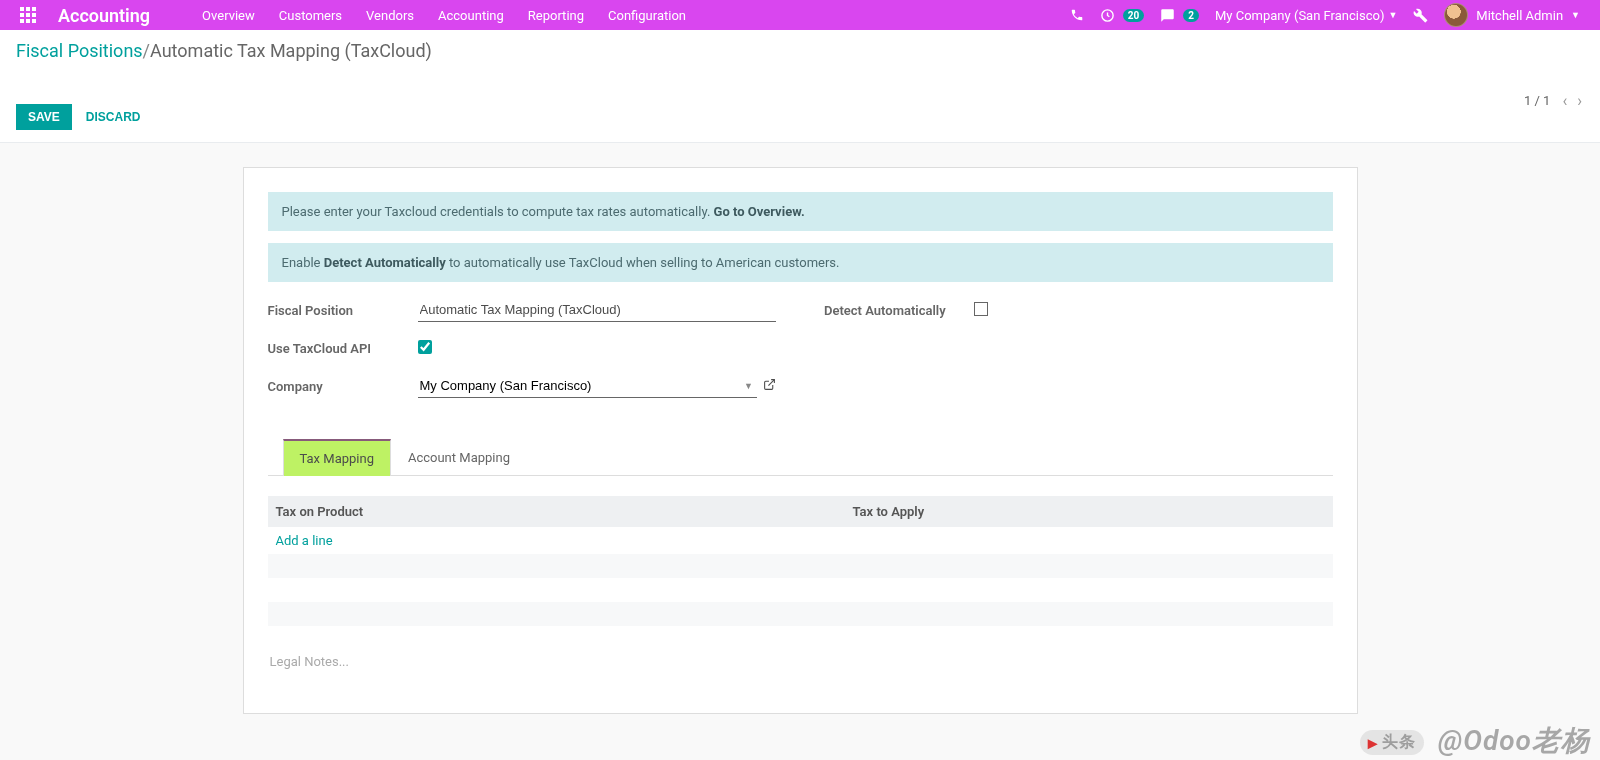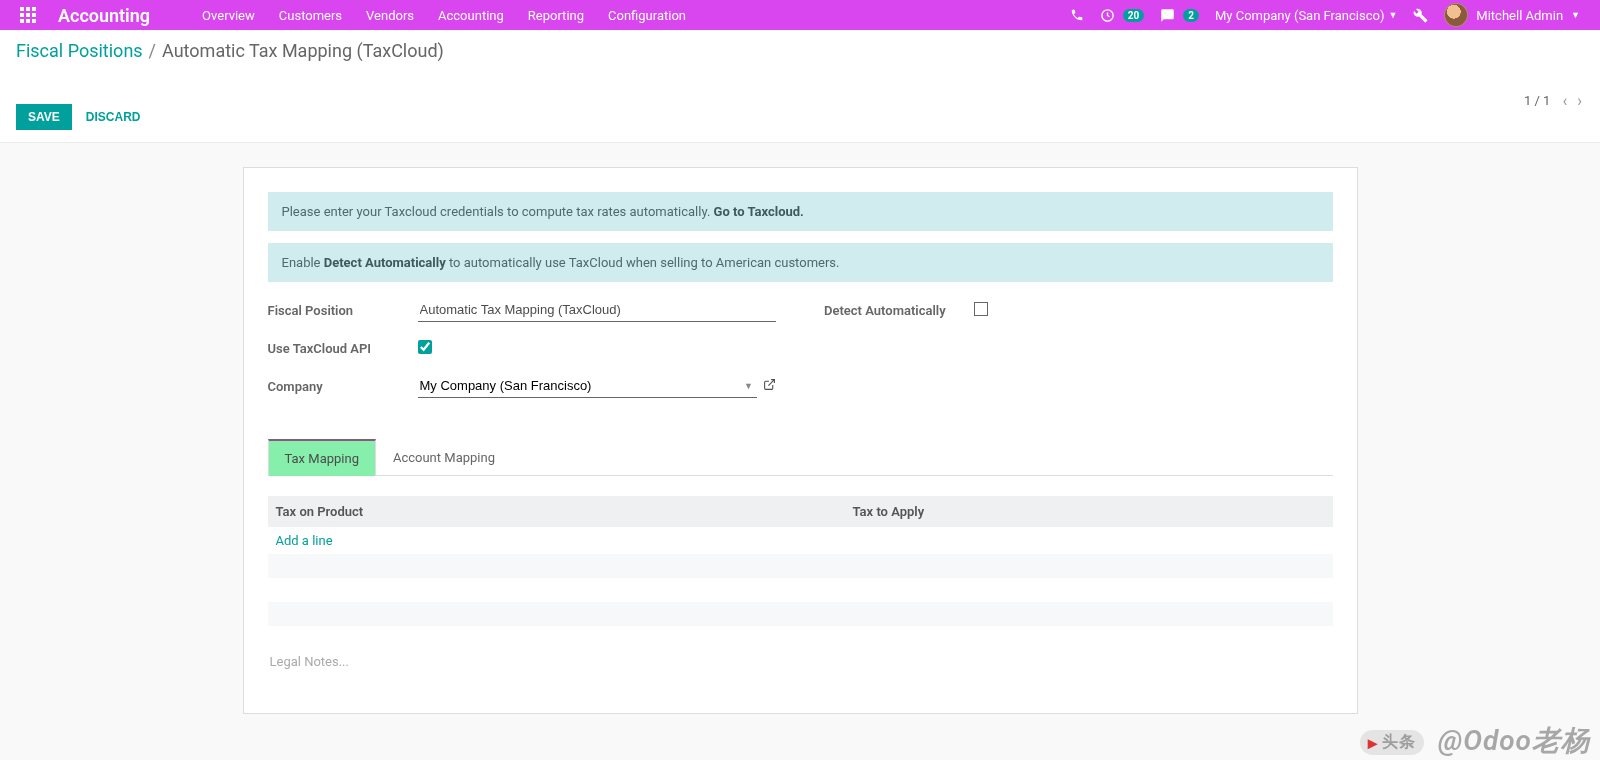--- a/index.html
+++ b/index.html
@@ -16,21 +16,21 @@
 .navbar-right { margin-left: auto; display: flex; align-items: center; gap: 16px; }
 .systray-item { color: #fff; cursor: pointer; display: flex; align-items: center; gap: 8px; position: relative; }
 .badge { background: #00A09D; color: #fff; font-size: 10px; font-weight: 700; padding: 1px 5px; border-radius: 8px; }
 .company-sel { color: #fff; font-size: 13px; cursor: pointer; display: flex; align-items: center; gap: 4px; }
 .caret-down { font-size: 9px; }
 .avatar { width: 24px; height: 24px; border-radius: 50%; background: radial-gradient(circle at 40% 35%, #f0c090 35%, #8a5a3a 36%); border: 1px solid rgba(255,255,255,.3); }
 .user-menu { display: flex; align-items: center; gap: 8px; color: #fff; cursor: pointer; }
 
 
 .control-panel { border-bottom: 1px solid #e9ecef; padding: 10px 16px 12px; }
-.breadcrumb { font-size: 18px; margin-bottom: 10px; display: flex; align-items: center; gap: 6px; }
+.breadcrumb { font-size: 18px; margin-bottom: 10px; display: flex; align-items: center; }
 .breadcrumb .link { color: #00A09D; cursor: pointer; }
 .breadcrumb .sep { color: #888; }
 .breadcrumb .active { color: #666; }
 .cp-row { display: flex; align-items: center; justify-content: space-between; }
 .cp-left { display: flex; gap: 10px; margin-top: 33px; }
 .btn-primary { background: #00A09D; color: #fff; border: none; padding: 6px 12px; font-weight: 600; font-size: 12px; cursor: pointer; }
 .btn-link { background: none; border: none; color: #00A09D; font-weight: 600; font-size: 12px; cursor: pointer; padding: 6px 4px; }
 .pager { display: flex; align-items: center; gap: 10px; color: #666; font-size: 13px; }
 .pager-arrows { display: flex; gap: 6px; }
 .pager-arrow { color: #999; cursor: pointer; font-size: 16px; padding: 0 2px; }
@@ -52,21 +52,21 @@
 .m2o-input input { border: none; width: 100%; padding: 4px 2px; font-size: 13px; outline: none; }
 .m2o-caret { color: #888; font-size: 9px; padding: 0 4px; cursor: pointer; }
 .ext-link { color: #4c4c4c; cursor: pointer; font-size: 13px; }
 .checkbox { width: 14px; height: 14px; cursor: pointer; accent-color: #00A09D; }
 .checkbox-unchecked { width: 14px; height: 14px; border: 1px solid #666; cursor: pointer; display: inline-block; }
 
 
 .notebook { margin-top: 28px; }
 .nav-tabs { display: flex; border-bottom: 1px solid #ddd; }
 .nav-tab { padding: 10px 16px; cursor: pointer; font-size: 13px; color: #666; border: 1px solid transparent; border-bottom: none; position: relative; top: 1px; }
-.nav-tab.active { border-color: #875A7B #ddd #fff #ddd; border-top-width: 2px; background: #86efac; color: #4c4c4c; }
+.nav-tab.active { border-color: #875A7B #ddd #fff #ddd; border-top-width: 2px; background: #bef264; color: #4c4c4c; margin-left: 15px; }
 
 .tab-content { padding-top: 20px; }
 .table { width: 100%; border-collapse: collapse; }
 .table thead { background: #eef0f2; }
 .table th { text-align: left; padding: 8px 8px; font-weight: 600; color: #555; font-size: 13px; }
 .table td { padding: 6px 8px; font-size: 13px; }
 .table tbody tr.addline td { color: #00A09D; cursor: pointer; }
 .table tbody tr.empty td { height: 24px; }
 .table tbody tr:nth-child(even) { background: #f7f8f9; }
 
@@ -155,21 +155,21 @@
         <span class="pager-arrow">›</span>
       </div>
     </div>
   </div>
 </div>
 
 <div class="form-sheet-bg">
   <div class="form-sheet">
 
     <div class="alert">
-      <span>Please enter your Taxcloud credentials to compute tax rates automatically. </span><b>Go to Taxcloud.</b>
+      <span>Please enter your Taxcloud credentials to compute tax rates automatically. </span><b>Go to Overview.</b>
     </div>
     <div class="alert">
       <span>Enable </span><b>Detect Automatically</b><span> to automatically use TaxCloud when selling to American customers.</span>
     </div>
 
     <div class="form-group-row">
       <div class="form-group-col">
         <div class="form-field">
           <div class="form-label">Fiscal Position</div>
           <div class="form-value">

